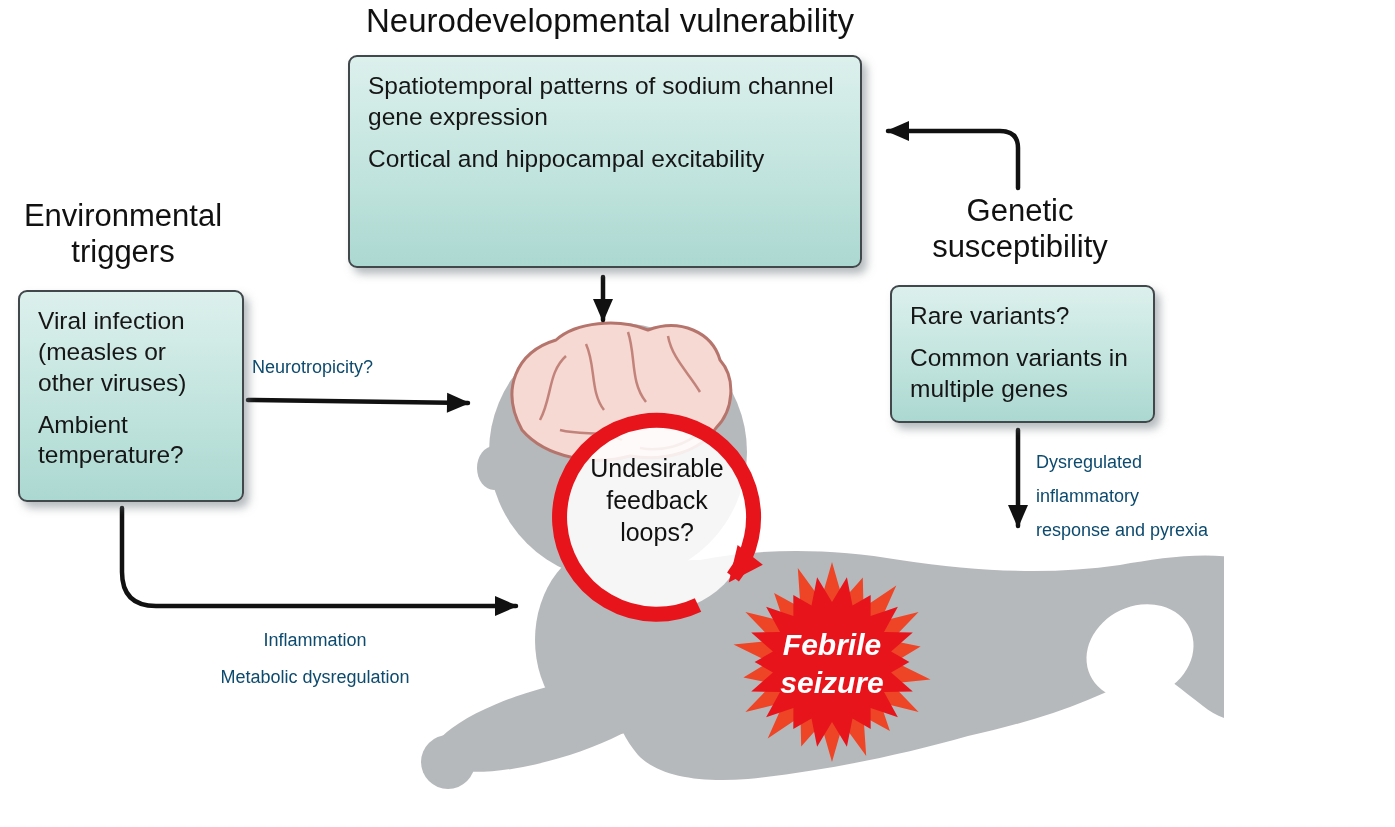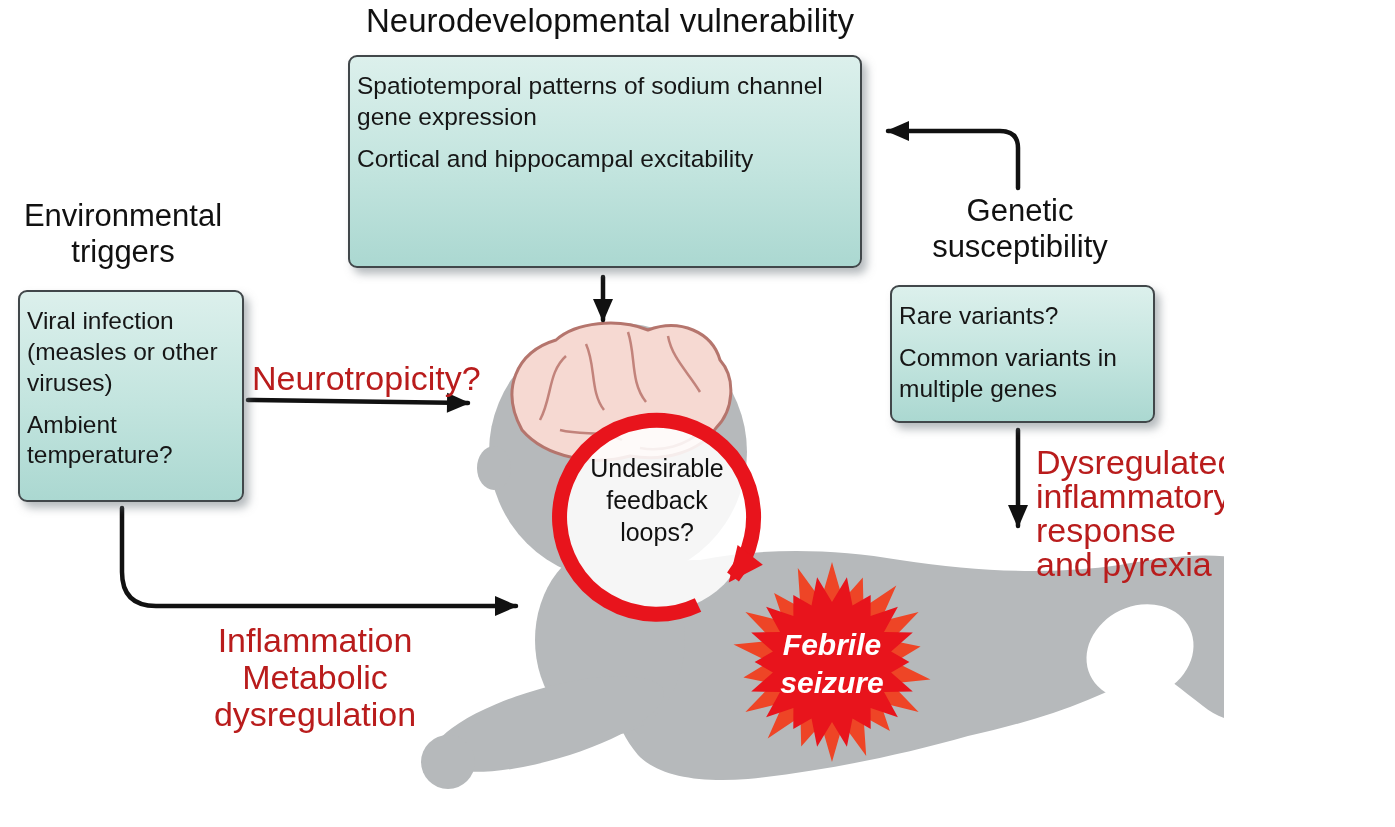--- a/index.html
+++ b/index.html
@@ -8,25 +8,25 @@
     font-family:"Liberation Sans",sans-serif;color:#1c1c1c;
   }
   .layer{position:absolute;left:0;top:0;width:1395px;height:827px;}
   .heading{position:absolute;text-align:center;font-size:31px;line-height:1.17;color:#111;}
   .heading.main{font-size:33px;}
   .box{
     position:absolute;
     background:linear-gradient(180deg,#dcf0ec 0%,#c2e4de 55%,#abd8d1 100%);
     border:2.5px solid #41474a;border-radius:9px;
     box-shadow:5px 6px 8px rgba(110,120,125,.5);
-    padding:14px 7px;box-sizing:border-box;
+    padding:14px 18px;box-sizing:border-box;
   }
   .box p{margin:0 0 11px 0;font-size:24.5px;line-height:1.26;color:#161616;}
   .box p:last-child{margin-bottom:0;}
-  .label{position:absolute;font-size:34px;line-height:1.3;color:#b91c1c;}
+  .label{position:absolute;font-size:18px;line-height:1.3;color:#0c4a6e;}
   .label.center{text-align:center;}
   .ring-text{position:absolute;left:554px;top:452px;width:206px;text-align:center;
     font-size:25px;line-height:32px;color:#111;}
   .star-text{position:absolute;left:740px;top:626px;width:184px;text-align:center;
     font-size:30px;line-height:38px;color:#fff;font-weight:bold;font-style:italic;}
 </style>
 </head>
 <body>
 
 <div class="canvas">

